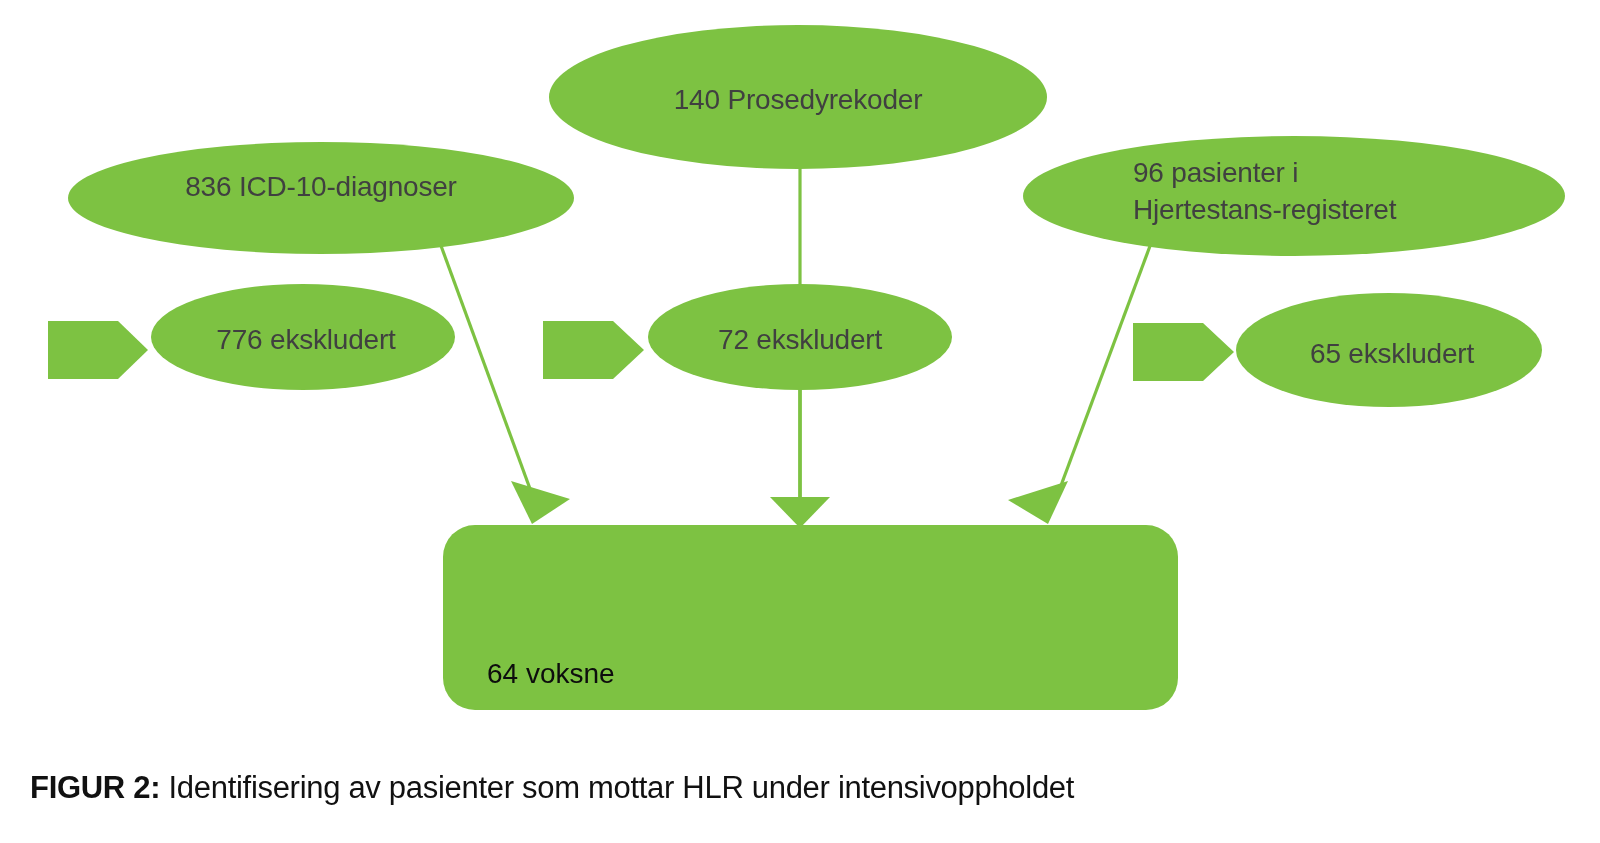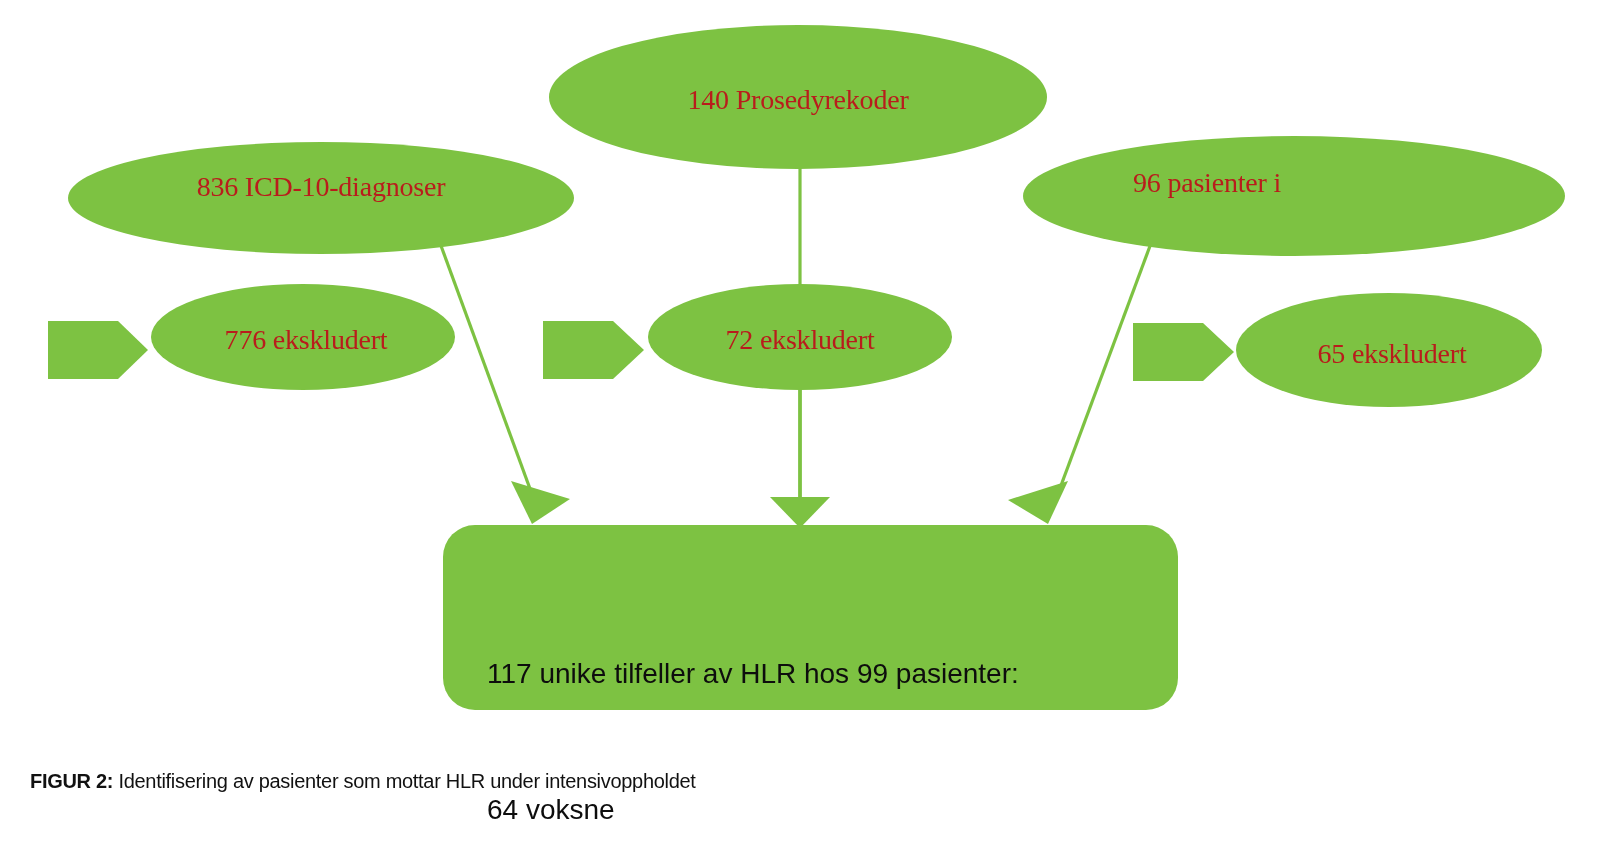--- a/index.html
+++ b/index.html
@@ -22,39 +22,38 @@
   }
   #flow-svg {
     position: absolute;
     left: 0;
     top: 0;
     width: 1600px;
     height: 843px;
   }
   .node-label {
     position: absolute;
-    color: #b91c1c;
-    font-family: Liberation Serif, serif;
+    color: #404040;
+    font-family: Liberation Sans, sans-serif;
     font-size: 28px;
     line-height: 1.30;
     text-align: center;
     white-space: pre;
     pointer-events: none;
     letter-spacing: -0.2px;
   }
   .node-label.left-align {
     text-align: left;
-    margin-top: 10px;
   }
   .caption {
     position: absolute;
     left: 30px;
     top: 770px;
     font-family: "Liberation Sans", sans-serif;
-    font-size: 20px;
+    font-size: 31px;
     color: #111111;
     letter-spacing: -0.3px;
     white-space: pre;
   }
   .caption .caption-prefix {
     font-weight: bold;
   }
   .result-text {
     position: absolute;
     left: 487px;
@@ -102,28 +101,28 @@
     <ellipse cx="1389" cy="350" rx="153" ry="57" fill="#7DC242"></ellipse>
 
     <rect x="443" y="525" width="735" height="185" rx="32" ry="32" fill="#7DC242"></rect>
   </svg>
 
   <div class="node-label" style="left:321px; top:169px; transform:translateX(-50%);">836 ICD-10-diagnoser</div>
 
   <div class="node-label" style="left:798px; top:82px; transform:translateX(-50%);">140 Prosedyrekoder</div>
 
   <div class="node-label left-align" style="left:1133px; top:155px;">96 pasienter i</div>
+  <div class="node-label left-align" style="left:1133px; top:192px;">Hjertestans-registeret</div>
 
   <div class="node-label" style="left:306px; top:322px; transform:translateX(-50%);text-align:center;">776 ekskludert</div>
 
   <div class="node-label" style="left:800px; top:322px; transform:translateX(-50%);">72 ekskludert</div>
 
   <div class="node-label" style="left:1392px; top:336px; transform:translateX(-50%);text-align:center;">65 ekskludert</div>
 
   <div class="result-text">
-    <div>117 unike tilfeller av HLR hos 99 pasienter:</div>
     <div>64 voksne</div>
     
   </div>
 
   <div class="caption"><span class="caption-prefix">FIGUR 2:</span><span> Identifisering av pasienter som mottar HLR under intensivoppholdet</span></div>
 
 </div>
 
 </body></html>

